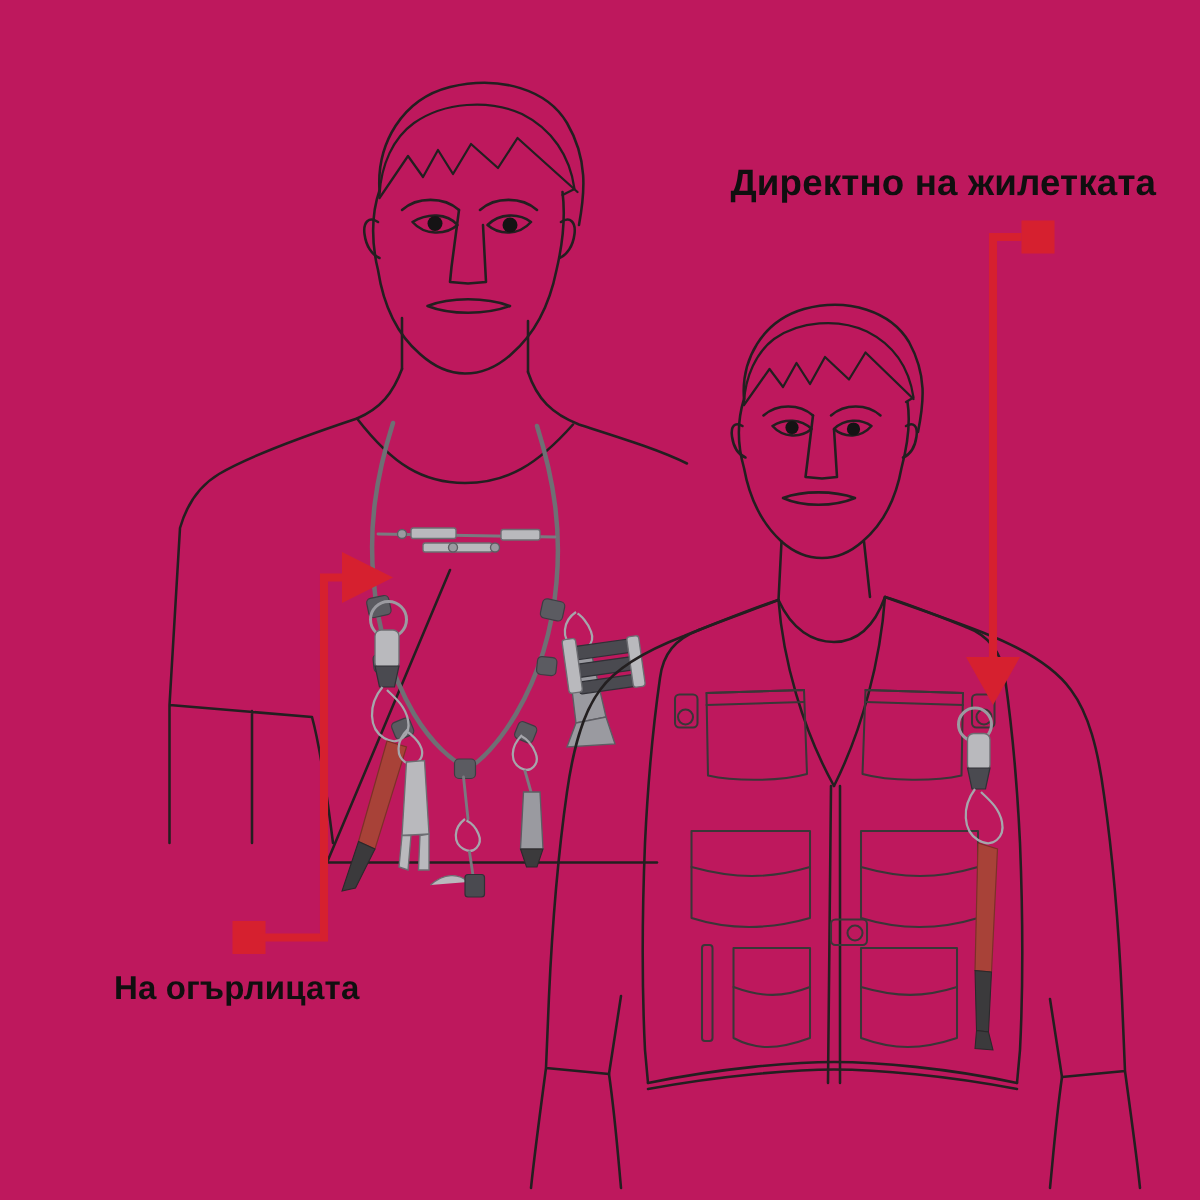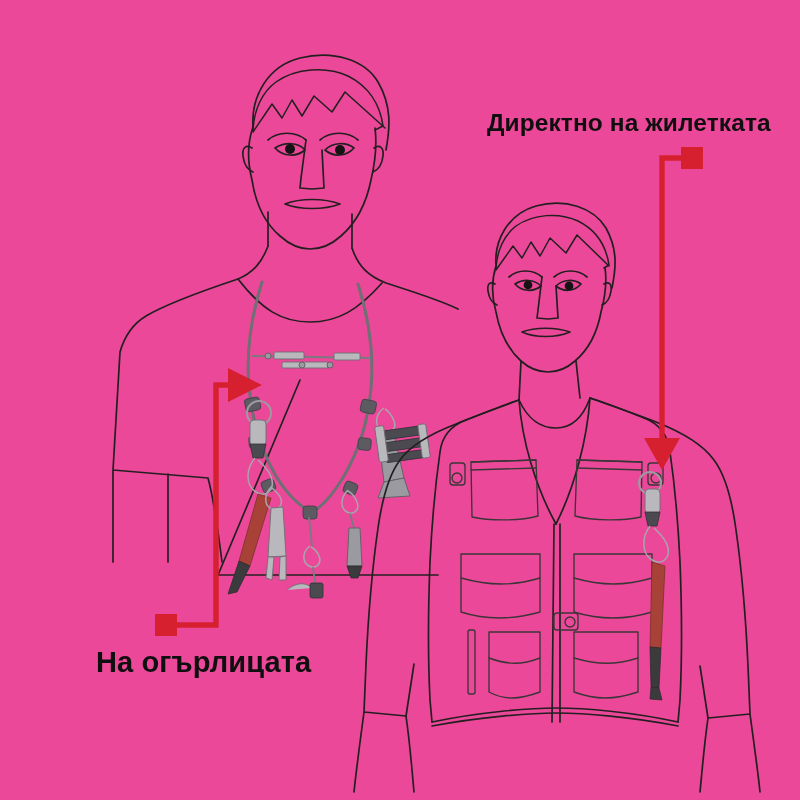--- a/index.html
+++ b/index.html
@@ -10,21 +10,21 @@
   body {
     width: 800px;
     height: 800px;
     overflow: hidden;
     font-family: "Liberation Sans", sans-serif;
   }
   #diagram-root {
     position: relative;
     width: 800px;
     height: 800px;
-    background: #ec4899;
+    background: #be185d;
   }
   #diagram-svg {
     position: absolute;
     top: 0;
     left: 0;
     width: 800px;
     height: 800px;
     display: block;
   }
   .label-text {
@@ -37,22 +37,21 @@
     letter-spacing: 0.1px;
   }
   #label-vest {
     left: 487px;
     top: 111px;
     font-size: 24.5px;
   }
   #label-necklace {
     left: 76px;
     top: 648px;
-    font-size: 29px;
-    margin-left: 20px;
+    font-size: 22px;
   }
   .outline { fill: none; stroke: #231f20; stroke-width: 1.7; stroke-linejoin: round; stroke-linecap: round; }
   .outline-thin { fill: none; stroke: #3a3637; stroke-width: 1.35; stroke-linejoin: round; stroke-linecap: round; }
   .outline-hair { fill: none; stroke: #231f20; stroke-width: 1.5; stroke-linejoin: round; stroke-linecap: round; }
   .eye-ball { fill: #151314; stroke: none; }
   .cord { fill: none; stroke: #6f6f74; stroke-width: 3.0; stroke-linejoin: round; stroke-linecap: round; }
   .cord-thin { fill: none; stroke: #7a7a80; stroke-width: 1.9; stroke-linejoin: round; stroke-linecap: round; }
   .clip { fill: #5b5b61; stroke: #3d3d43; stroke-width: 0.8; }
   .metal-light { fill: #b9b9bd; stroke: #6d6d72; stroke-width: 0.9; }
   .metal-mid { fill: #9a9aa0; stroke: #5d5d63; stroke-width: 0.9; }

